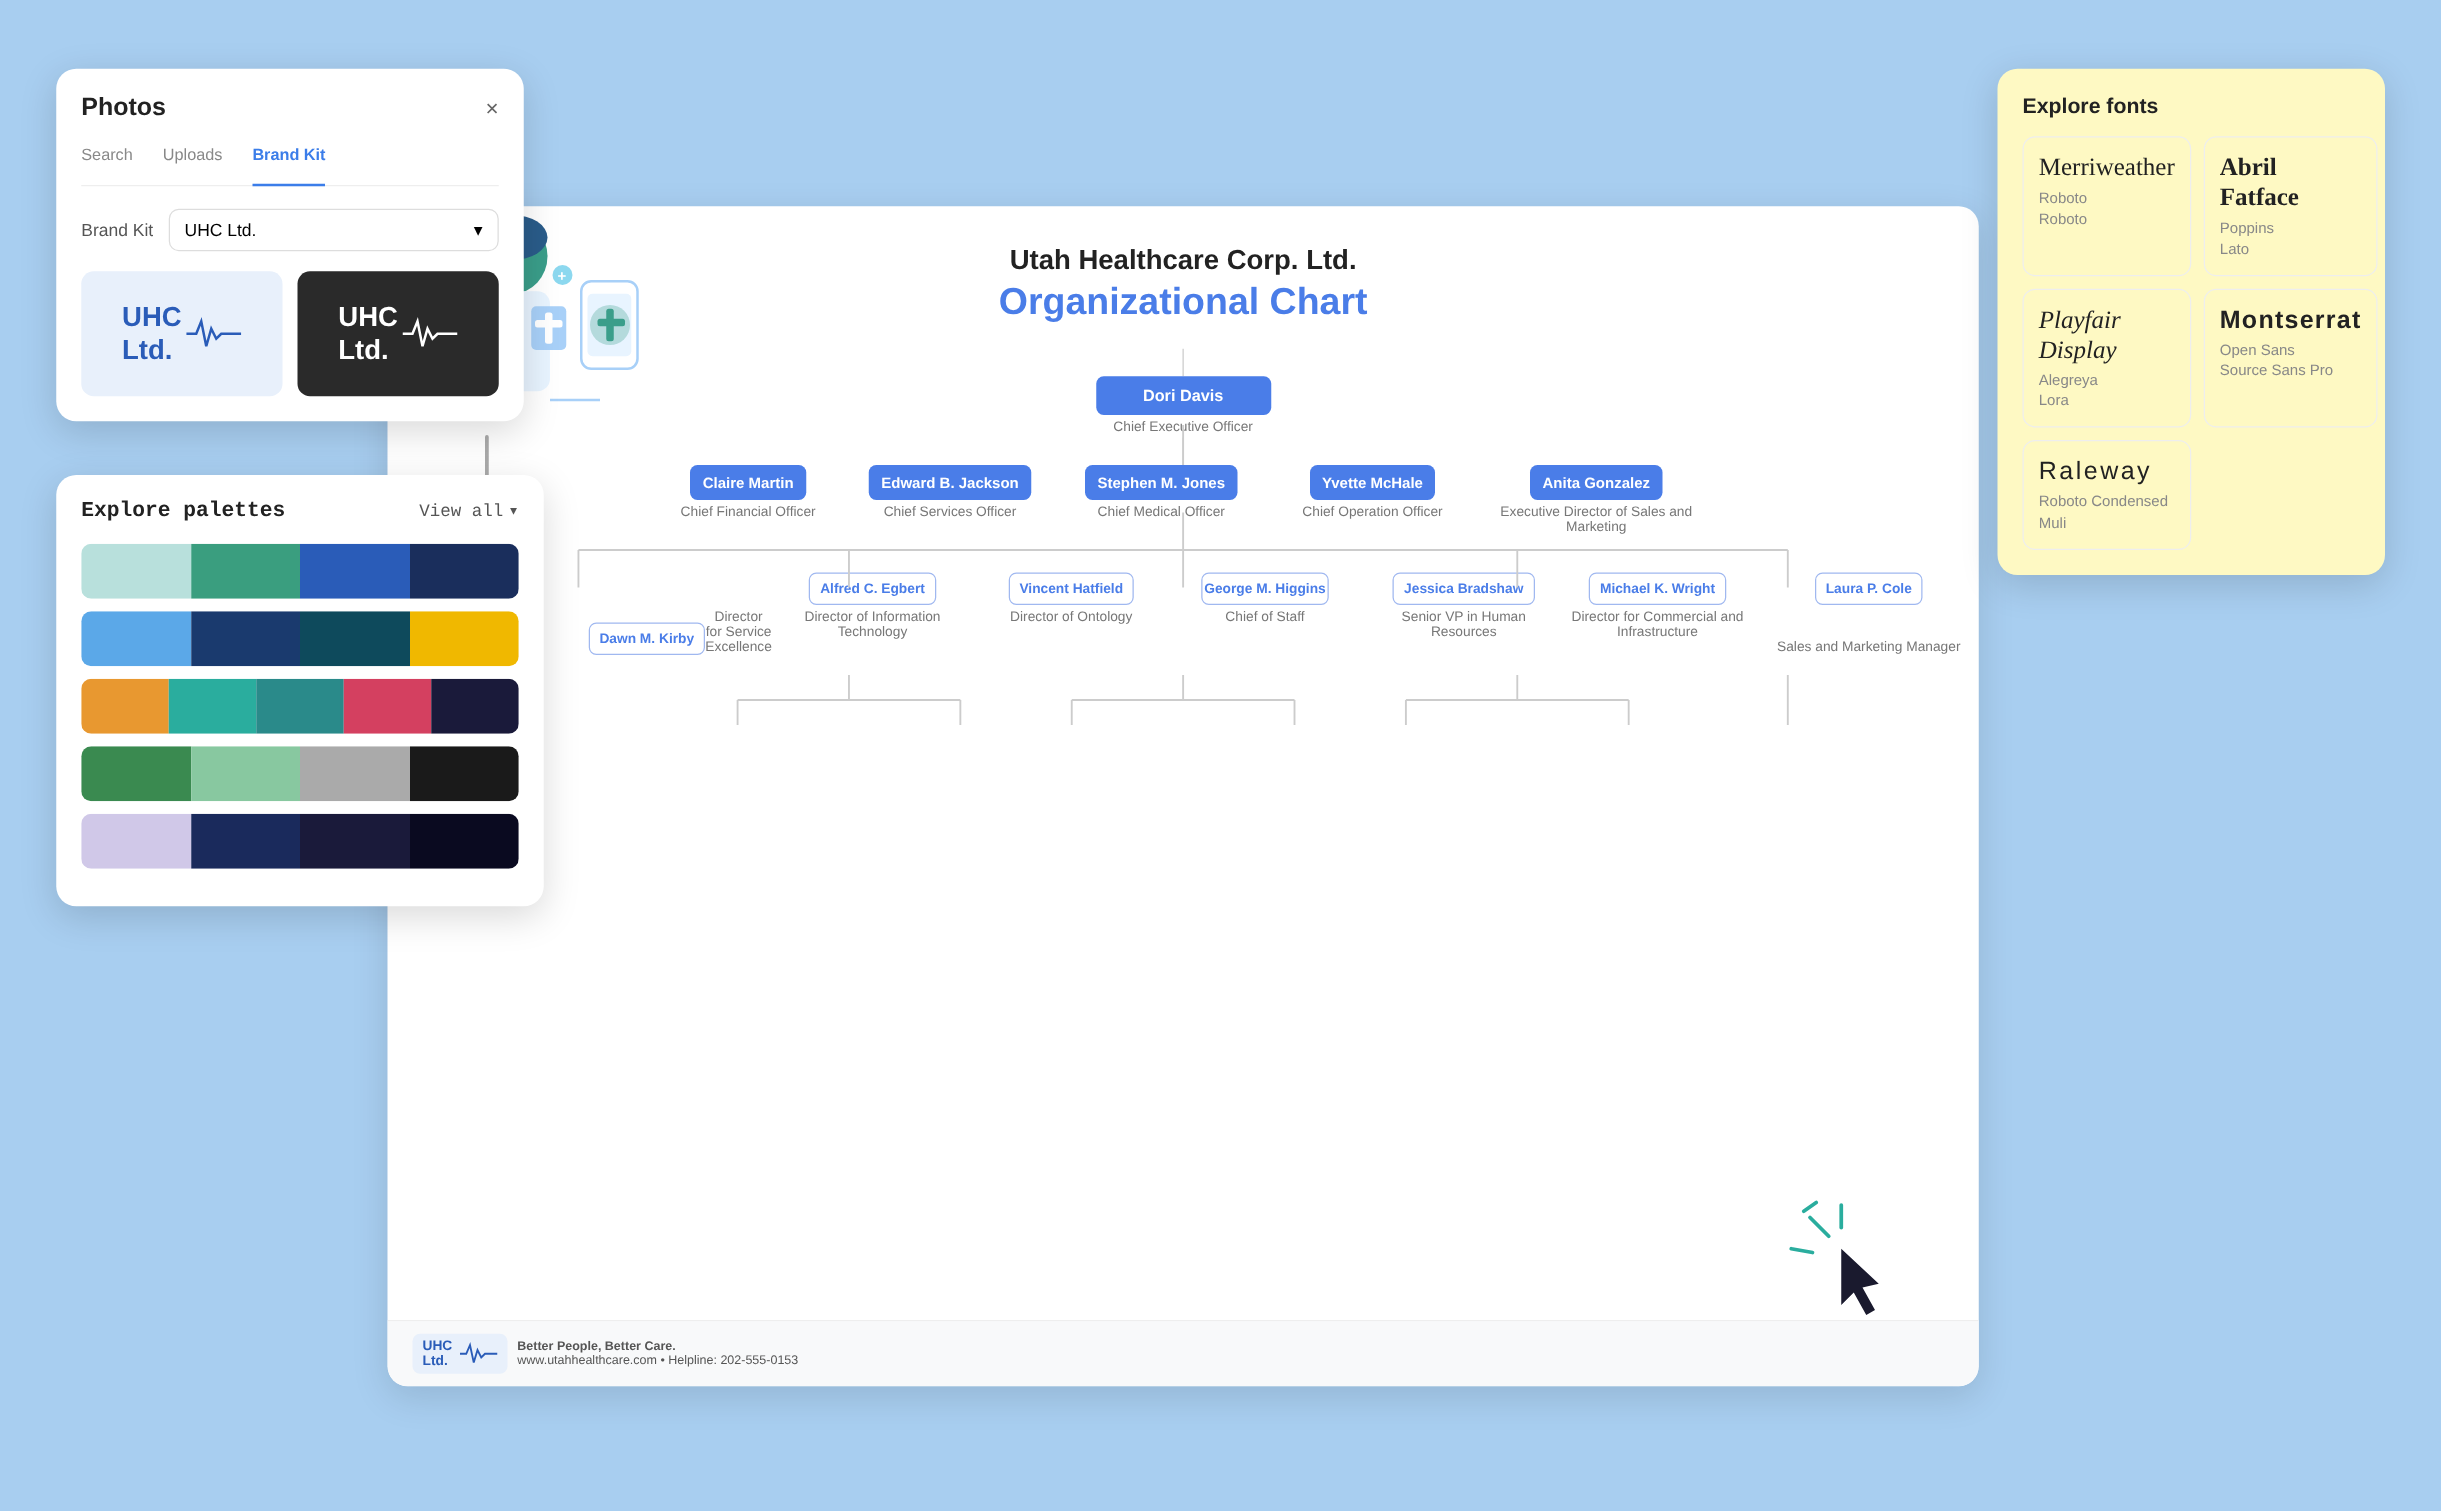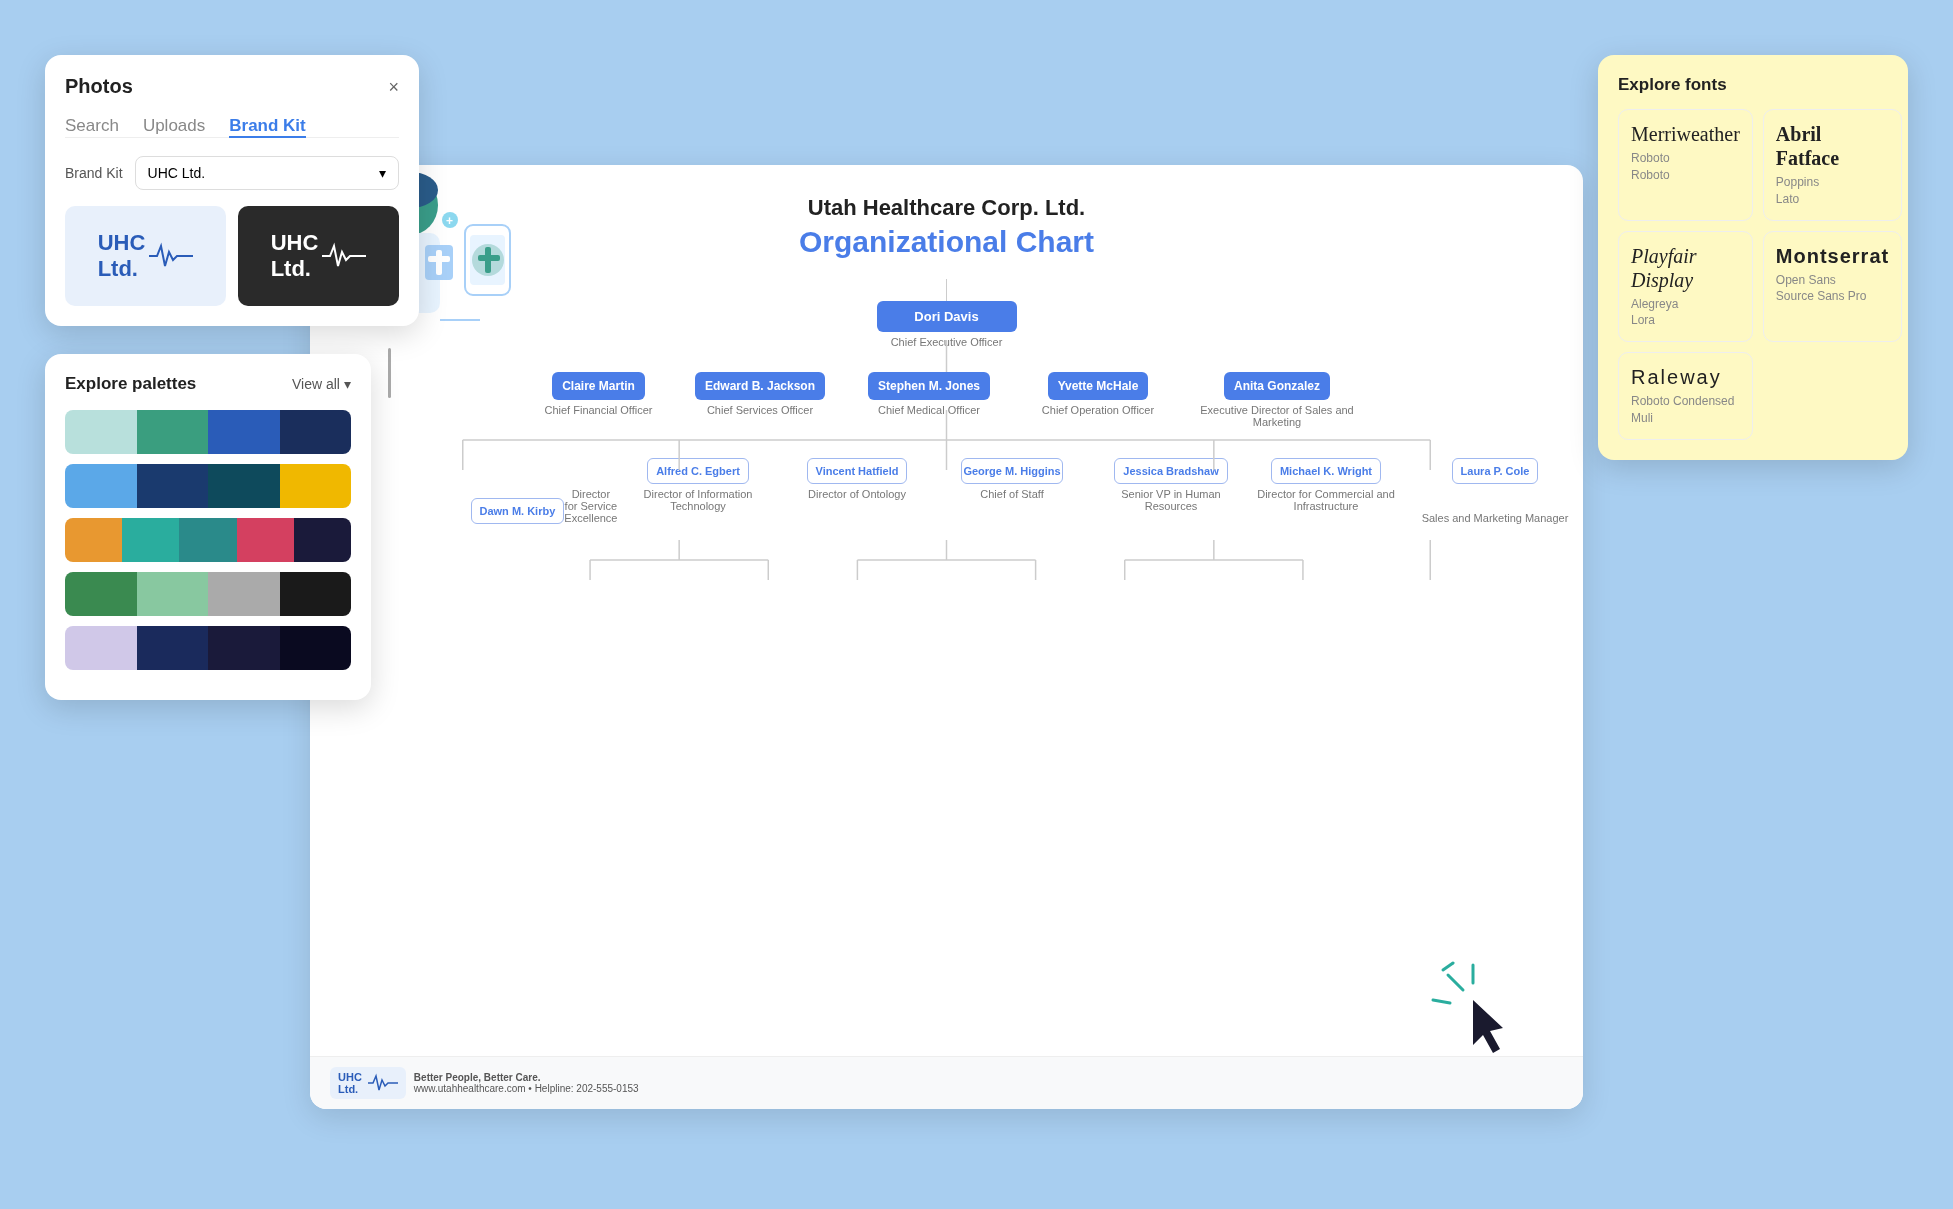--- a/index.html
+++ b/index.html
@@ -44,24 +44,24 @@
       line-height: 1;
     }
     .photos-tabs {
       display: flex;
       gap: 24px;
       margin-bottom: 18px;
       border-bottom: 1px solid #eee;
       padding-bottom: 0;
     }
     .photos-tab {
-      font-size: 17px;
+      font-size: 13px;
       color: #888;
       cursor: pointer;
-      padding-bottom: 0;
+      padding-bottom: 16px;
       border-bottom: 2px solid transparent;
       margin-bottom: -1px;
     }
     .photos-tab.active {
       color: #3b7de9;
       border-bottom: 2px solid #3b7de9;
       font-weight: 600;
     }
     .brand-kit-row {
       display: flex;
@@ -114,28 +114,29 @@
     .logo-text.light-text { color: #2a5cb8; }
     .logo-text.dark-text { color: white; }
     .ecg-icon {
       width: 44px;
       height: 28px;
     }
 
     
     .palettes-panel {
       position: absolute;
-      top: 354px;
+      top: 380px;
       left: 45px;
-      width: 326px;
+      width: 390px;
       background: white;
       border-radius: 16px;
       box-shadow: 0 8px 30px rgba(0,0,0,0.15);
       padding: 20px;
       z-index: 10;
+      font-family: Liberation Mono, monospace;
     }
     .palettes-header {
       display: flex;
       justify-content: space-between;
       align-items: center;
       margin-bottom: 16px;
     }
     .palettes-title {
       font-size: 17px;
       font-weight: 700;

